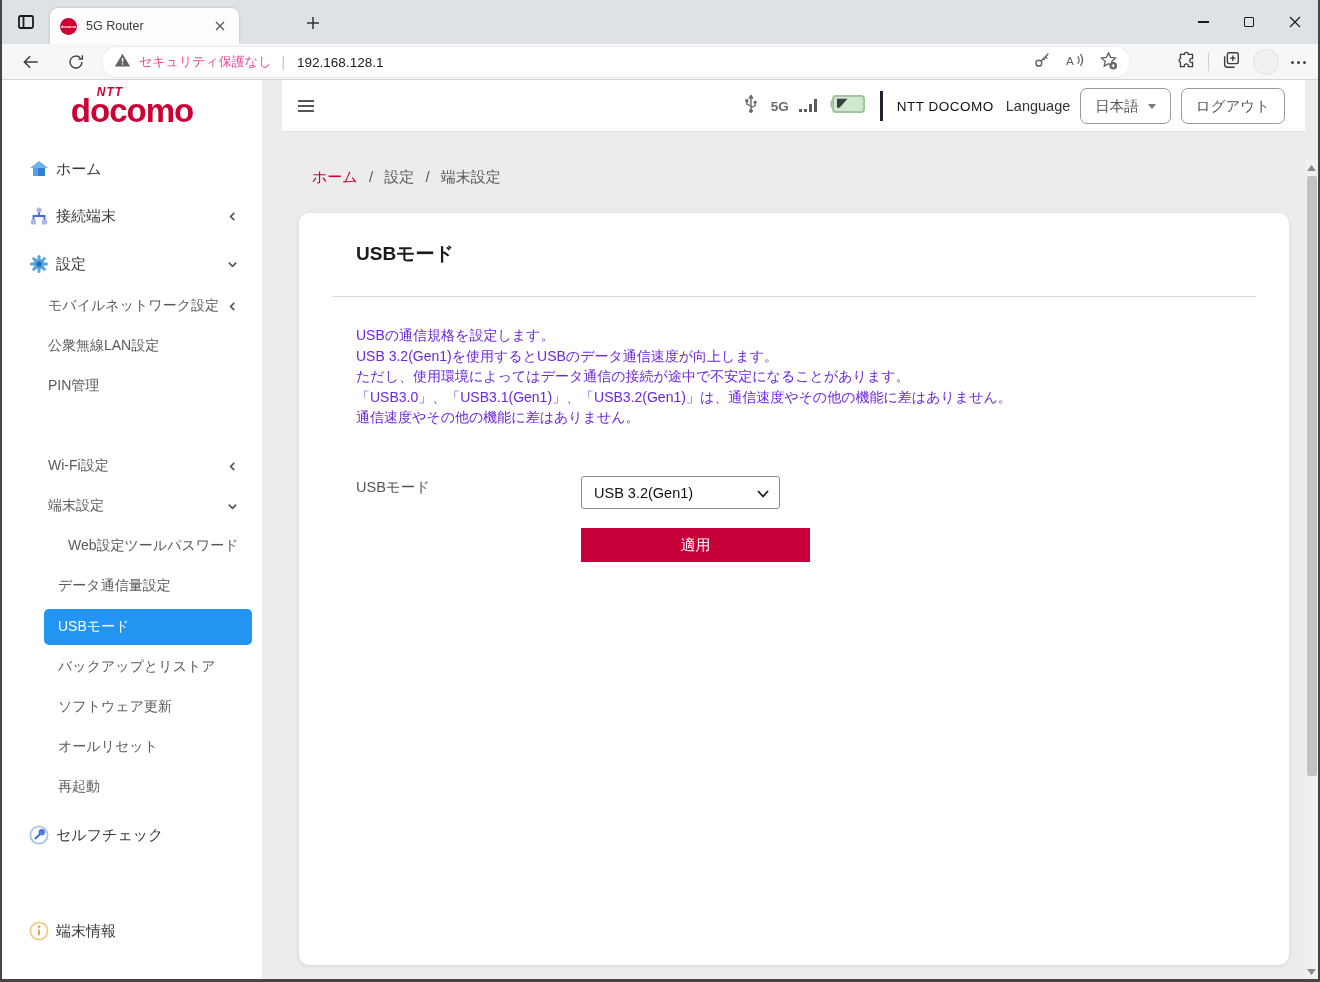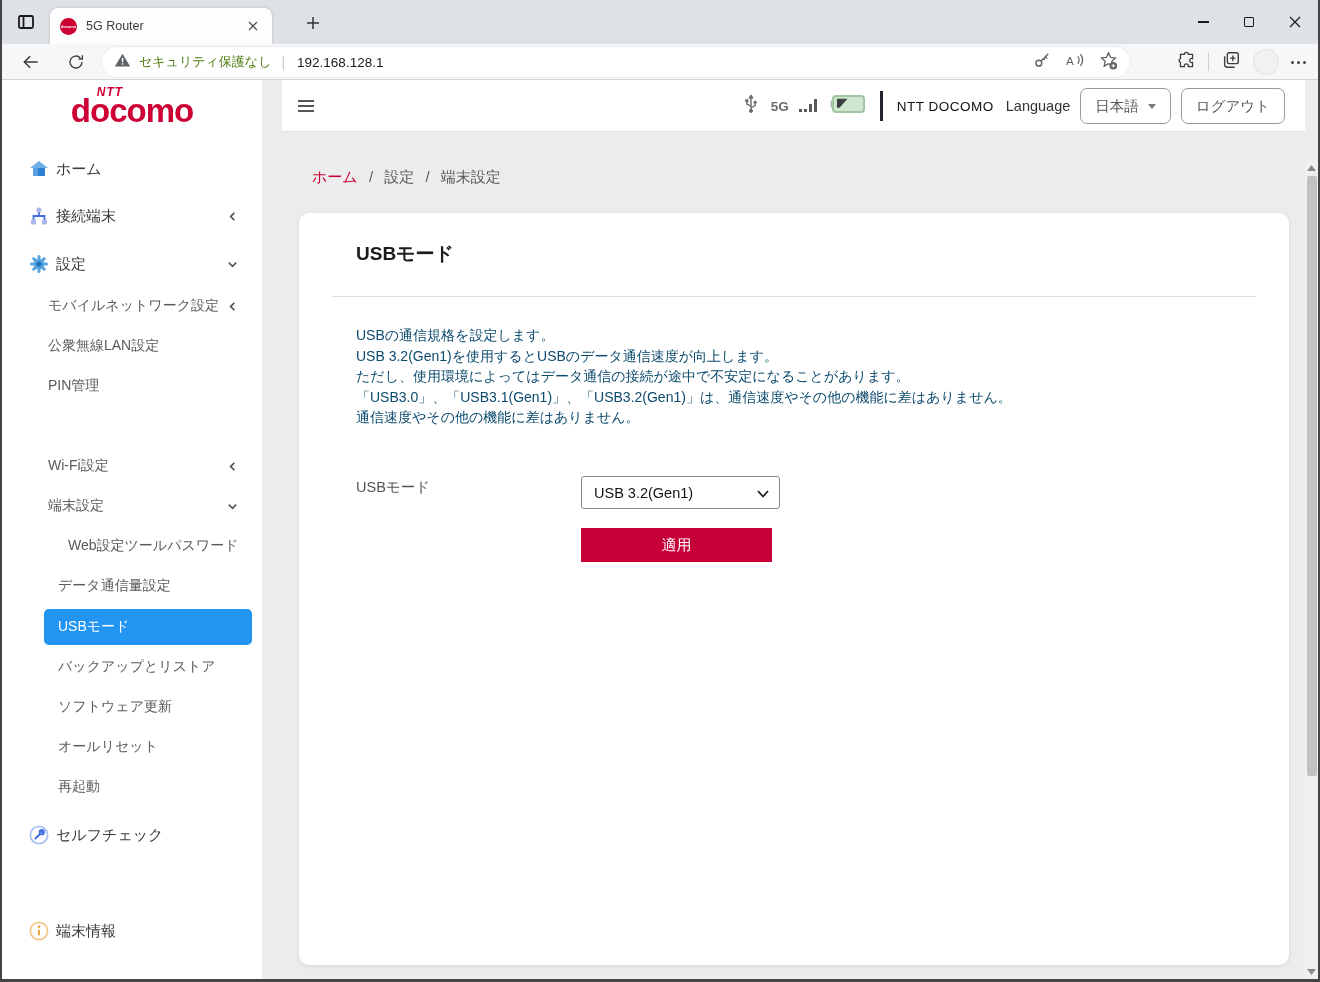--- a/index.html
+++ b/index.html
@@ -3,37 +3,37 @@
 <meta charset="utf-8">
 <style>
   * { margin:0; padding:0; box-sizing:border-box; }
   body { font-family:"Liberation Sans","DejaVu Sans",sans-serif; background:#fff; }
   .stage { position:relative; width:1320px; height:982px; background:#dee1e6; overflow:hidden;
            border-left:2px solid #454545; border-right:2px solid #454545; border-bottom:3px solid #454545; }
 
   
   .tabstrip { position:absolute; left:0; top:0; right:0; height:44px; background:#dee1e6; }
   .tab-actions { position:absolute; left:10px; top:8px; width:28px; height:28px; display:flex; align-items:center; justify-content:center; border-radius:4px; }
-  .tab { position:absolute; left:48px; top:8px; width:222px; height:36px; background:#fdfdfd;
+  .tab { position:absolute; left:48px; top:8px; width:189px; height:36px; background:#fdfdfd;
          border-radius:8px 8px 0 0; box-shadow:0 0 3px rgba(0,0,0,.18); display:flex; align-items:center; padding:0 10px; }
   .favicon { width:17px; height:17px; border-radius:50%; background:#cc0033; margin-right:9px; flex:none;
              display:flex; align-items:center; justify-content:center; color:#fff; font-size:4px; font-weight:bold; }
   .tab-title { font-size:12.5px; color:#3c3c3c; flex:1; white-space:nowrap; overflow:hidden; }
   .tab-close { width:18px; height:18px; display:flex; align-items:center; justify-content:center; border-radius:4px; }
   .new-tab { position:absolute; left:299px; top:11px; width:24px; height:24px; display:flex; align-items:center; justify-content:center; border-radius:4px; }
   .win-controls { position:absolute; right:0; top:0; height:44px; display:flex; }
   .win-btn { width:46px; height:44px; display:flex; align-items:center; justify-content:center; }
   .min-bar { width:11px; height:1.6px; background:#1b1b1b; }
   .max-box { width:10px; height:10px; border:1.4px solid #1b1b1b; border-radius:1px; }
 
   .toolbar { position:absolute; left:0; top:44px; right:0; height:36px; background:#f6f7f8; border-bottom:1px solid #d5d5d5; }
   .tb-icon { position:absolute; top:48px; width:28px; height:28px; display:flex; align-items:center; justify-content:center; border-radius:4px; }
   .address-pill { position:absolute; left:100px; top:47px; width:1028px; height:30px; background:#ffffff;
                   border-radius:15px; box-shadow:0 0 0 1px #ececec; display:flex; align-items:center; padding:0 12px; }
-  .sec-text { font-size:13px; color:#4d7c0f; margin:0 10px 0 8px; white-space:nowrap; }
+  .sec-text { font-size:13px; color:#ec4899; margin:0 10px 0 8px; white-space:nowrap; }
   .pill-sep { color:#c8c8c8; font-size:14px; margin-right:12px; }
   .url-text { font-size:13.5px; color:#1b1b1b; flex:1; }
   .pill-icons { display:flex; align-items:center; gap:14px; }
   .tb-right { position:absolute; right:12px; top:48px; display:flex; align-items:center; gap:12px; height:28px; }
   .vsep { width:1px; height:18px; background:#d0d0d0; }
   .avatar { width:26px; height:26px; border-radius:50%; background:#f1f1f1; box-shadow:inset 0 0 0 1px #e3e3e3; }
   .dots { display:flex; gap:3px; }
   .dots i { width:3px; height:3px; border-radius:50%; background:#444; }
 
   
@@ -67,26 +67,26 @@
   .caret { width:0; height:0; border-left:4.5px solid transparent; border-right:4.5px solid transparent; border-top:5.5px solid #777; margin-left:9px; }
 
   .breadcrumb { position:absolute; left:30px; top:88px; font-size:15px; color:#5a5a5a; }
   .bc-home { color:#cc0033; cursor:pointer; }
   .bc-sep { margin:0 7px; color:#5a5a5a; }
 
   .card { position:absolute; left:17px; top:133px; width:990px; height:752px; background:#fff; border-radius:10px;
           box-shadow:0 1px 4px rgba(0,0,0,.10); }
   .card-title { position:absolute; left:57px; top:28px; font-size:19px; font-weight:bold; color:#1c1c1c; }
   .card-divider { position:absolute; left:33px; right:33px; top:83px; height:1px; background:#dcdcdc; }
-  .desc { position:absolute; left:57px; top:112px; width:900px; font-size:14px; color:#0c4a6e; line-height:20.5px; }
+  .desc { position:absolute; left:57px; top:112px; width:900px; font-size:14px; color:#6d28d9; line-height:20.5px; }
   .form-label { position:absolute; left:57px; top:265px; font-size:14.5px; color:#555; }
   .usb-select { position:absolute; left:282px; top:263px; width:199px; height:33px; border:1px solid #8a8a8a; border-radius:3px;
                 background:#fff; display:flex; align-items:center; padding:0 12px; font-size:14.5px; color:#111; cursor:pointer; }
   .usb-select .sel-chev { position:absolute; right:10px; }
-  .apply-btn { position:absolute; left:282px; top:315px; width:191px; height:34px; background:#c70039; color:#fff;
+  .apply-btn { position:absolute; left:282px; top:315px; width:229px; height:34px; background:#c70039; color:#fff;
                font-size:15px; display:flex; align-items:center; justify-content:center; cursor:pointer; border:none;
                font-family:"Liberation Sans","DejaVu Sans",sans-serif; }
 
   .scrollbar { position:absolute; right:0; top:80px; width:13px; bottom:0; background:#f0f0f0; }
   .sb-arrow { position:absolute; left:0; width:13px; height:15px; display:flex; align-items:center; justify-content:center; }
   .sb-thumb { position:absolute; left:1.5px; top:16px; width:10px; height:600px; background:#c2c2c2; border-radius:2px; }
 </style>
 </head>
 <body>
 

